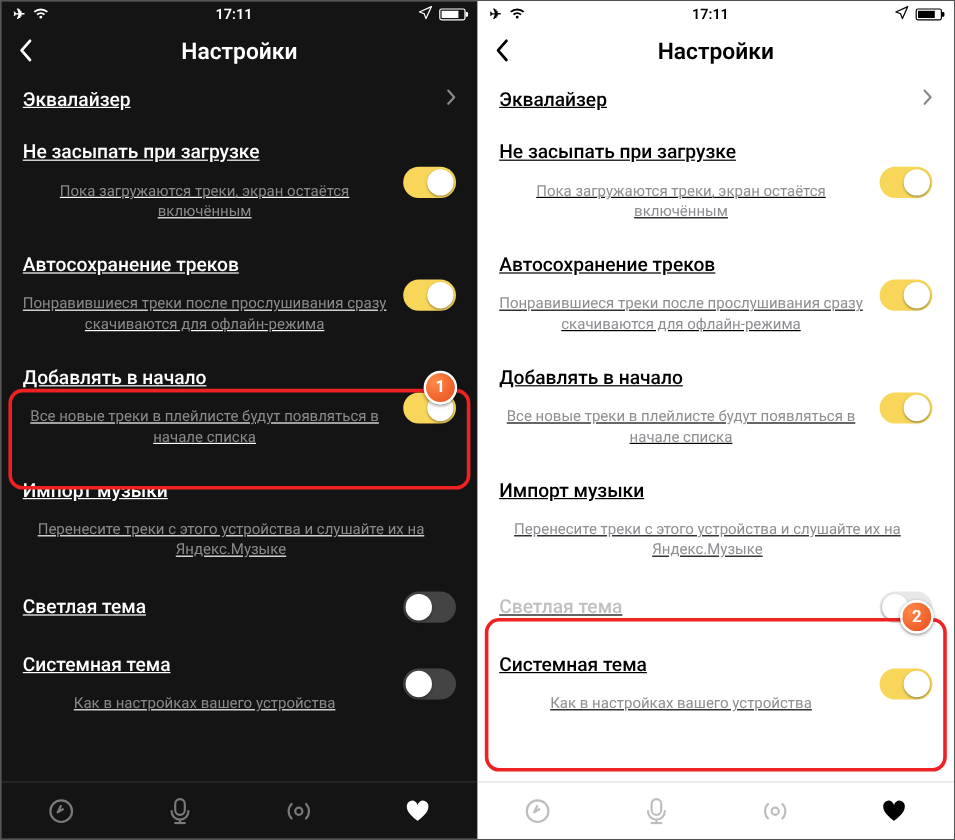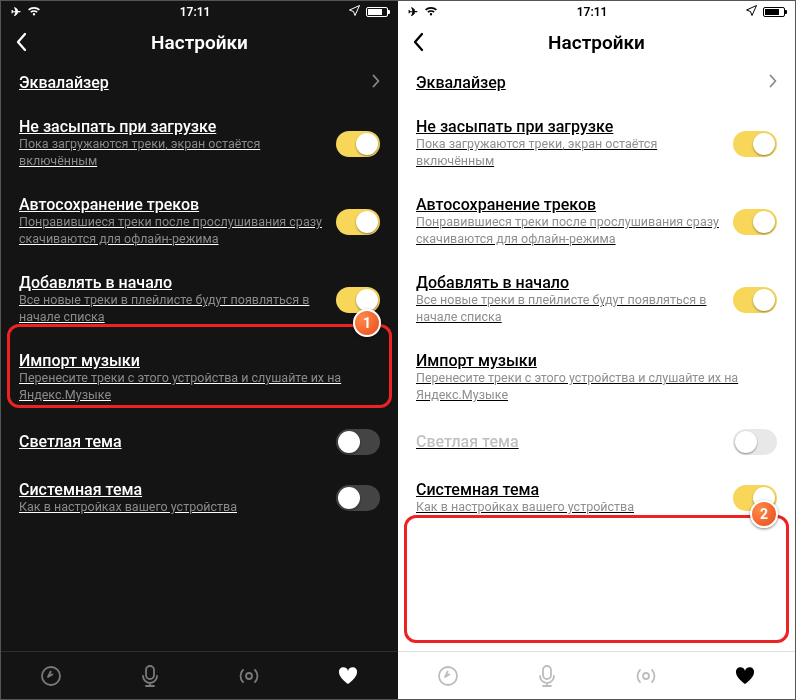--- a/index.html
+++ b/index.html
@@ -75,21 +75,21 @@
     padding: 0 0 0 0;
   }
   .row {
     padding: 12px 18px 13px 18px;
     display: flex;
     align-items: center;
     position: relative;
   }
   .row .text { flex: 1; padding-right: 14px; text-decoration: underline; }
   .row .title { font-size: 16px; font-weight: 500; line-height: 1.2; }
-  .row .sub { font-size: 12.5px; line-height: 1.35; margin-top: 0; }
+  .row .sub { font-size: 12.5px; line-height: 1.35; margin-top: 16px; text-align: center; }
   .dark .sub { color: #8a8a8a; }
   .light .sub { color: #8e8e93; }
   .light .dimmed { color: #c0c0c0 !important; }
 
   .chevron {
     color: #8a8a8a;
   }
 
   
   .toggle {

